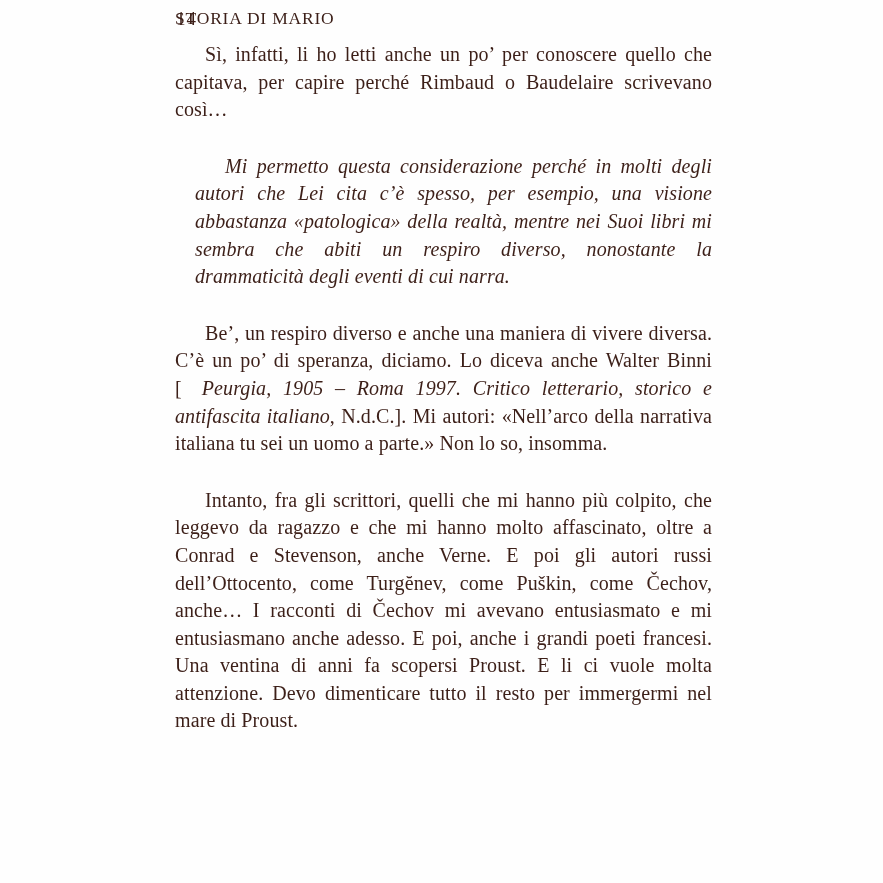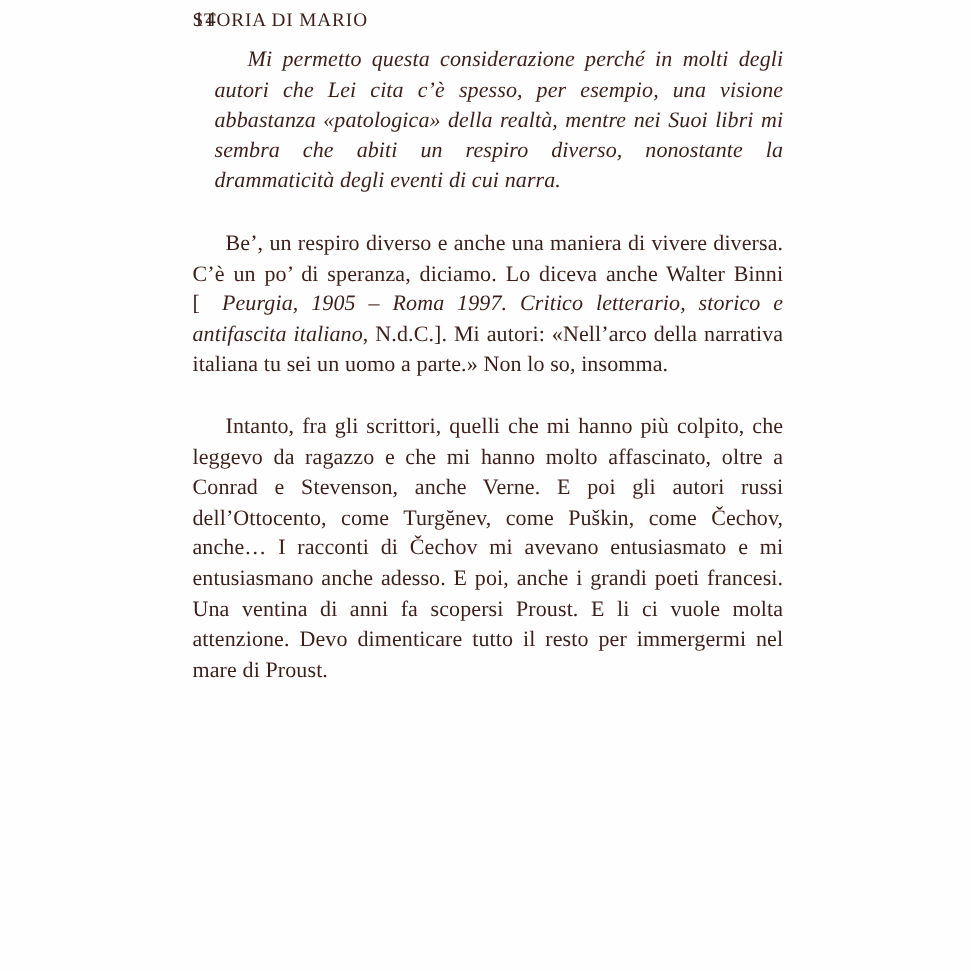--- a/index.html
+++ b/index.html
@@ -65,20 +65,21 @@
 <body>
 
 <div class="page">
   <div class="textblock">
 
     <div class="running-header">
       <span class="page-number">14</span>
       <div class="running-title">STORIA DI MARIO</div>
     </div>
 
+    <p class="para">Sì, infatti, li ho letti anche un po’ per conoscere quello che capitava, per capire perché Rimbaud o Baudelaire scrivevano così…</p>
 
     <p class="para italic">Mi permetto questa considerazione perché in molti degli autori che Lei cita c’è spesso, per esempio, una visione abbastanza «patologica» della realtà, mentre nei Suoi libri mi sembra che abiti un respiro diverso, nonostante la drammaticità degli eventi di cui narra.</p>
 
     <p class="para"><span>Be’, un respiro diverso e anche una maniera di vivere diversa. C’è un po’ di speranza, diciamo. Lo diceva anche Walter Binni [</span><span class="italic">Peurgia, 1905 – Roma 1997. Critico letterario, storico e antifascita italiano</span><span>, N.d.C.]. Mi autori: «Nell’arco della narrativa italiana tu sei un uomo a parte.» Non lo so, insomma.</span></p>
 
 
     <p class="para">Intanto, fra gli scrittori, quelli che mi hanno più colpito, che leggevo da ragazzo e che mi hanno molto affascinato, oltre a Conrad e Stevenson, anche Verne. E poi gli autori russi dell’Ottocento, come Turgĕnev, come Puškin, come Čechov, anche… I racconti di Čechov mi avevano entusiasmato e mi entusiasmano anche adesso. E poi, anche i grandi poeti francesi. Una ventina di anni fa scopersi Proust. E li ci vuole molta attenzione. Devo dimenticare tutto il resto per immergermi nel mare di Proust.</p>
 
   </div>
 </div>

